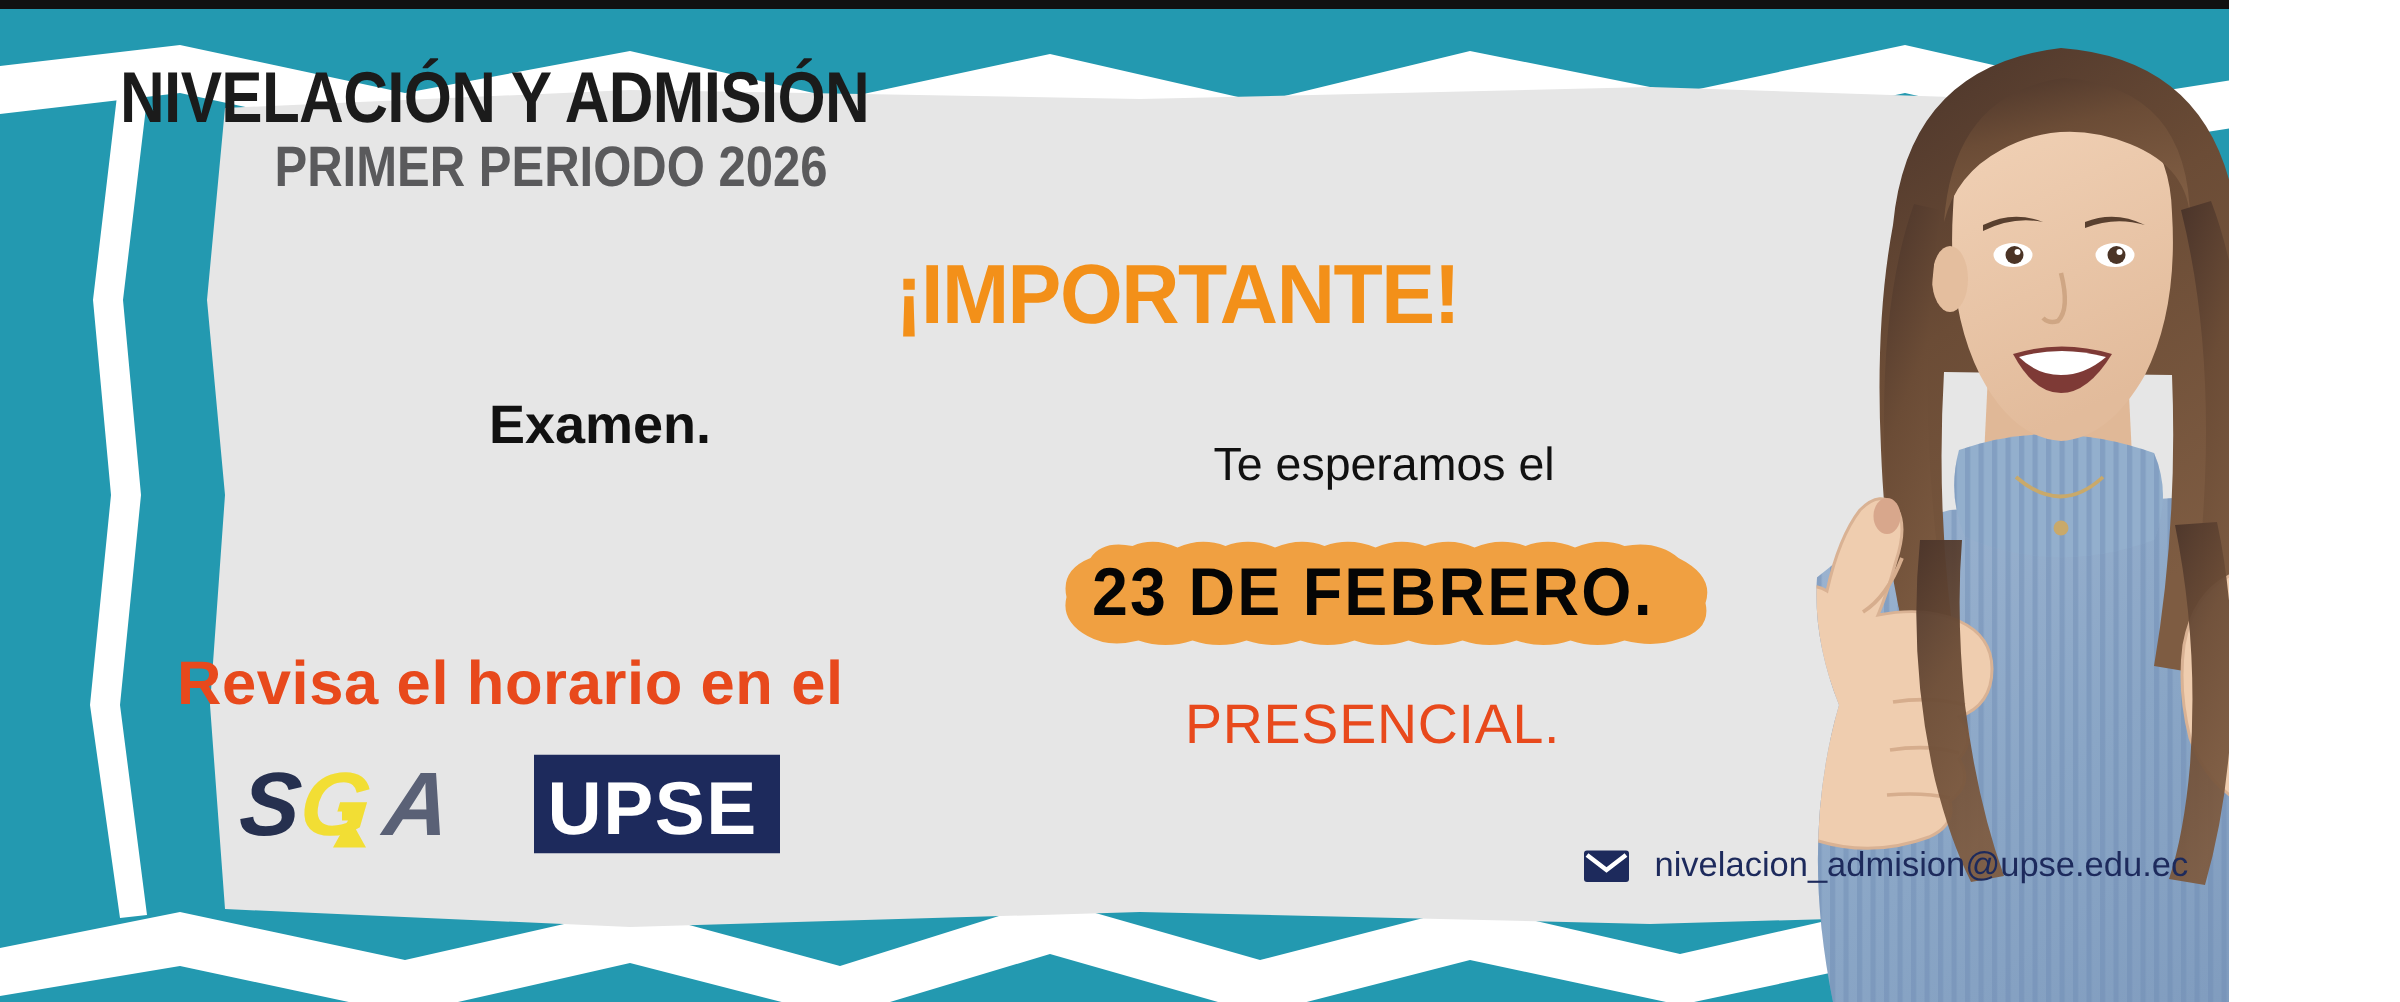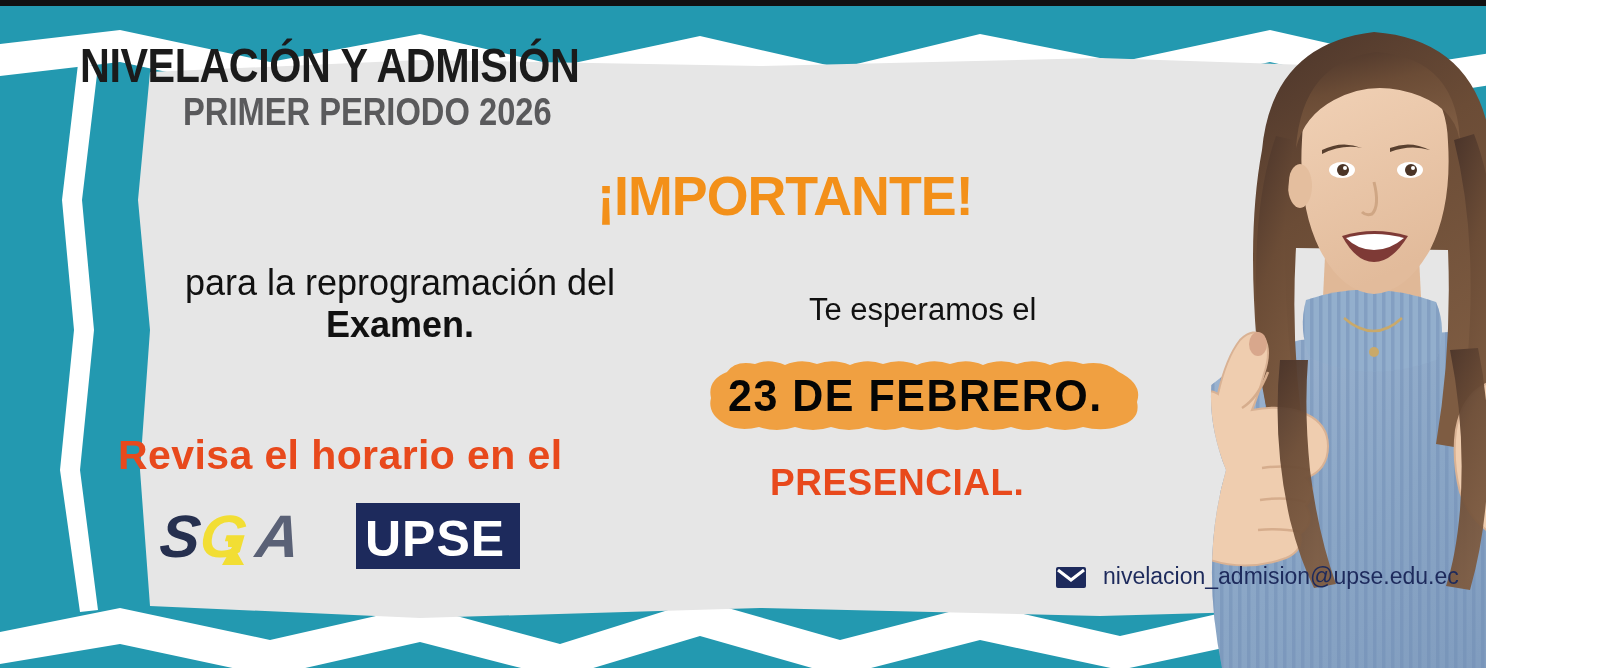--- a/index.html
+++ b/index.html
@@ -160,24 +160,24 @@
     color: #050505;
     letter-spacing: 1.5px;
     line-height: 74px;
     padding-left: 23px;
     white-space: nowrap;
     transform: scaleY(1.05);
   }
 
   .presencial {
     position: absolute;
-    left: 770px;
+    left: 790px;
     top: 462px;
     font-size: 37px;
-    font-weight: bold;
+    font-weight: normal;
     color: #e8491c;
     letter-spacing: 0.5px;
     z-index: 5;
     white-space: nowrap;
   }
 
   
   .email-row {
     position: absolute;
     left: 1055px;
@@ -229,21 +229,20 @@
              L1100,616 L760,608 L420,618 L150,606
              L140,470 L150,330 L138,200 Z" fill="#E6E6E6"></path>
   </svg>
 
   <div class="heading-block">
     <div class="title-main">NIVELACIÓN Y ADMISIÓN</div>
     <div class="title-sub">PRIMER PERIODO 2026</div>
   </div>
 
   <div class="body-copy">
-    <div>para la reprogramación del</div>
     <div class="bold">Examen.</div>
   </div>
 
   <div class="cta-line">Revisa el horario en el</div>
 
   <div class="logo">
     <svg width="360" height="66" viewBox="0 0 360 66">
 
       <rect x="196" y="0" width="164" height="66" fill="#1D2A5C"></rect>
 

